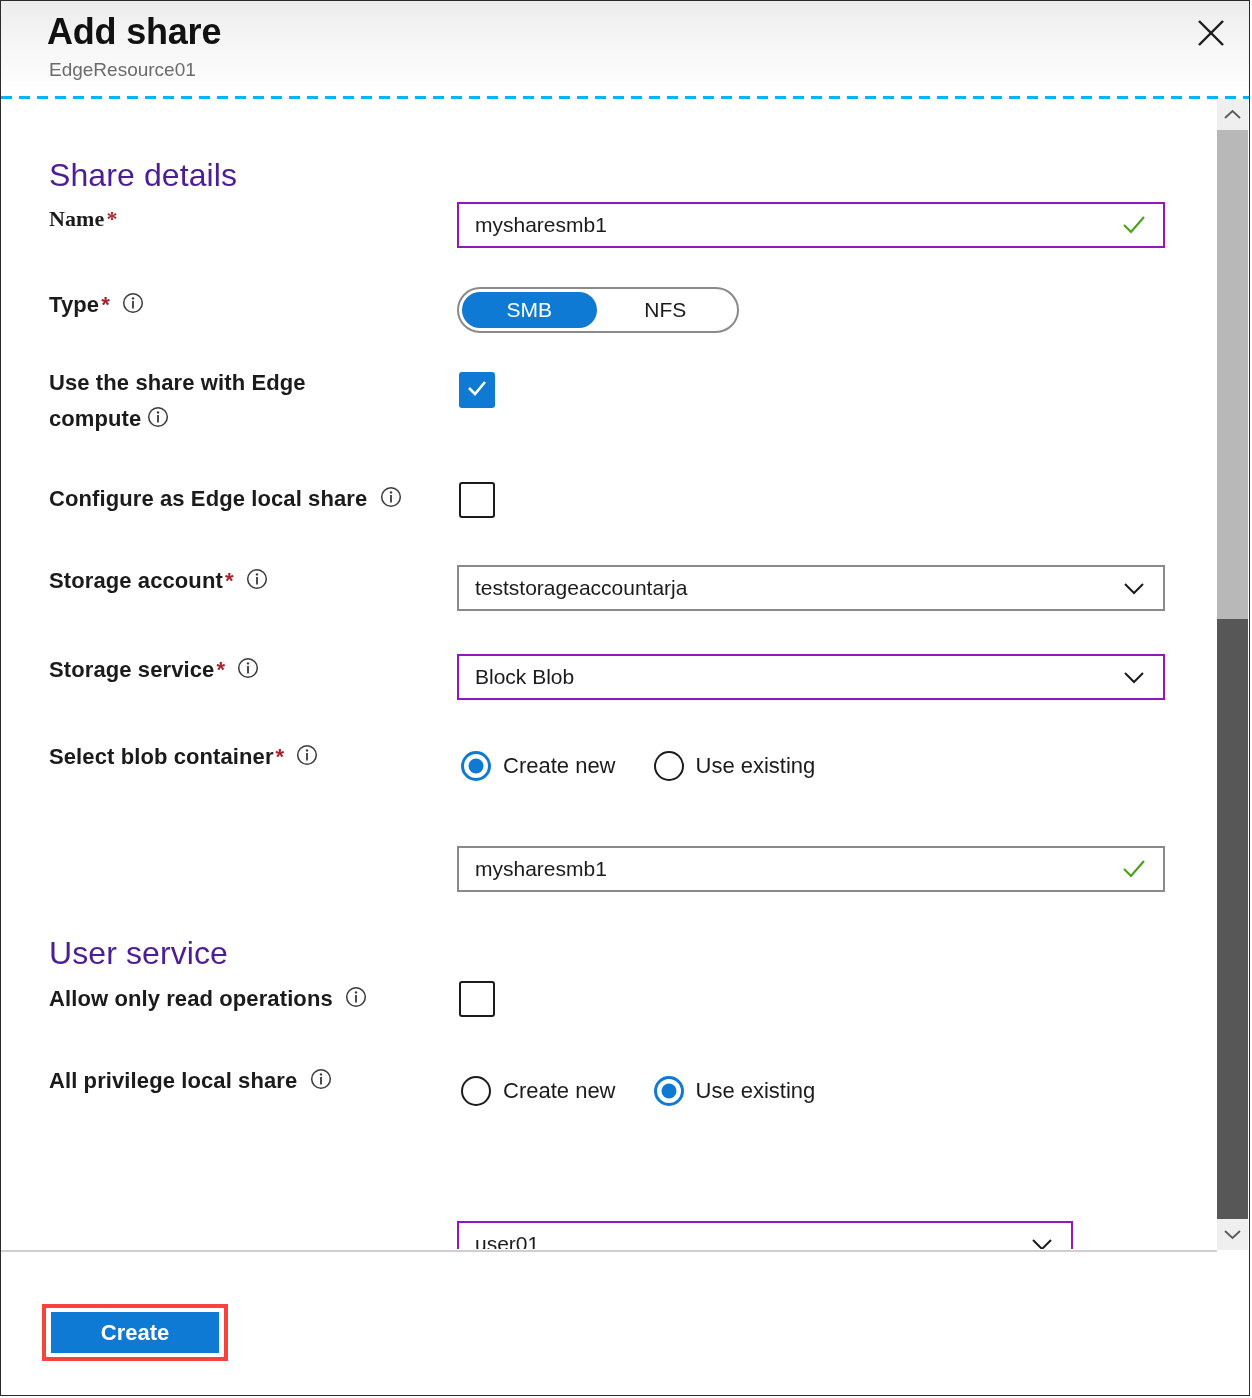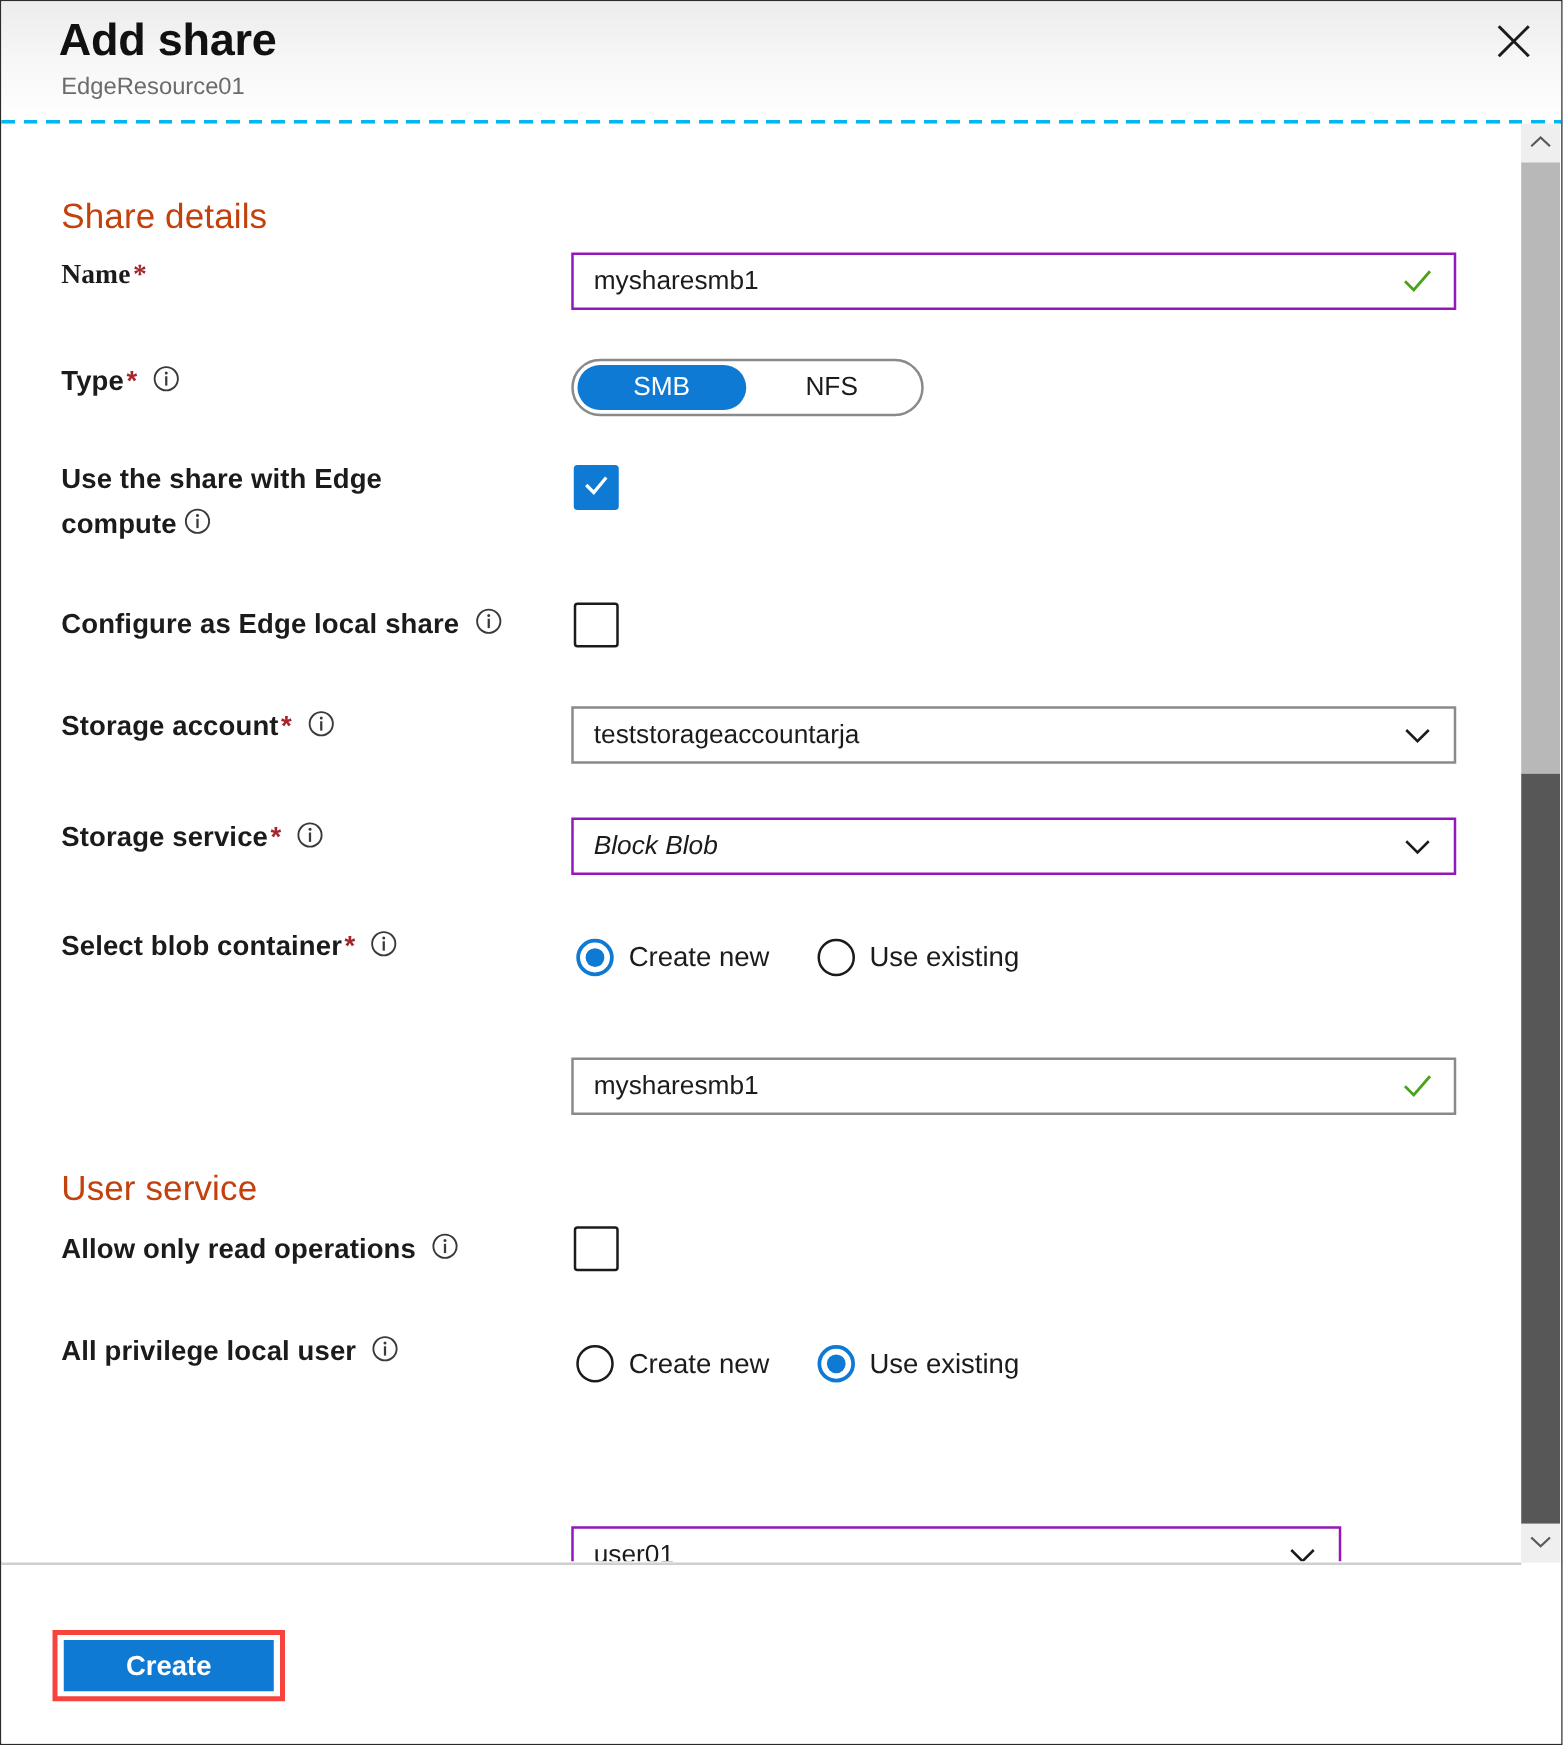--- a/index.html
+++ b/index.html
@@ -125,23 +125,23 @@
     top: 520px;
     width: 31px;
     bottom: 31px;
     background: #575757;
     cursor: pointer;
   }
 
   
   .section-title {
     position: absolute;
-    font-size: 28px;
+    font-size: 32px;
     font-weight: normal;
-    color: #c2410c;
+    color: #4c1d95;
     letter-spacing: 0.1px;
   }
   .field-label {
     position: absolute;
     font-size: 22px;
     font-weight: bold;
     color: #1b1b1b;
     letter-spacing: 0.1px;
     line-height: 36px;
   }
@@ -425,21 +425,21 @@
     <div class="field-label" style="left:48px; top:553px;">
       <span>Storage service</span><span class="req">*</span>
       <span class="info-icon">
         <svg width="22" height="22" viewBox="0 0 22 22">
           <circle cx="11" cy="11" r="9.3" fill="none" stroke="#3a3a3a" stroke-width="1.5"></circle>
           <circle cx="11" cy="6.4" r="1.2" fill="#3a3a3a"></circle>
           <rect x="10.1" y="9" width="1.8" height="7.5" fill="#3a3a3a"></rect>
         </svg>
       </span>
     </div>
-    <div class="sel-input border-purple" style="left:456px; top:555px; width:708px;font-style:italic;">
+    <div class="sel-input border-purple" style="left:456px; top:555px; width:708px;">
       <span class="input-value">Block Blob</span>
       <span class="chevron">
         <svg width="26" height="26" viewBox="0 0 26 26">
           <polyline points="4,9 13,18 22,9" fill="none" stroke="#1b1b1b" stroke-width="2"></polyline>
         </svg>
       </span>
     </div>
 
     <div class="field-label" style="left:48px; top:640px;">
       <span>Select blob container</span><span class="req">*</span>
@@ -478,21 +478,21 @@
         <svg width="22" height="22" viewBox="0 0 22 22">
           <circle cx="11" cy="11" r="9.3" fill="none" stroke="#3a3a3a" stroke-width="1.5"></circle>
           <circle cx="11" cy="6.4" r="1.2" fill="#3a3a3a"></circle>
           <rect x="10.1" y="9" width="1.8" height="7.5" fill="#3a3a3a"></rect>
         </svg>
       </span>
     </div>
     <div class="checkbox" style="left:458px; top:882px;"></div>
 
     <div class="field-label" style="left:48px; top:964px;">
-      <span>All privilege local user</span>
+      <span>All privilege local share</span>
       <span class="info-icon">
         <svg width="22" height="22" viewBox="0 0 22 22">
           <circle cx="11" cy="11" r="9.3" fill="none" stroke="#3a3a3a" stroke-width="1.5"></circle>
           <circle cx="11" cy="6.4" r="1.2" fill="#3a3a3a"></circle>
           <rect x="10.1" y="9" width="1.8" height="7.5" fill="#3a3a3a"></rect>
         </svg>
       </span>
     </div>
     <div class="radio-group" style="left:460px; top:977px;">
       <div class="radio-item">

